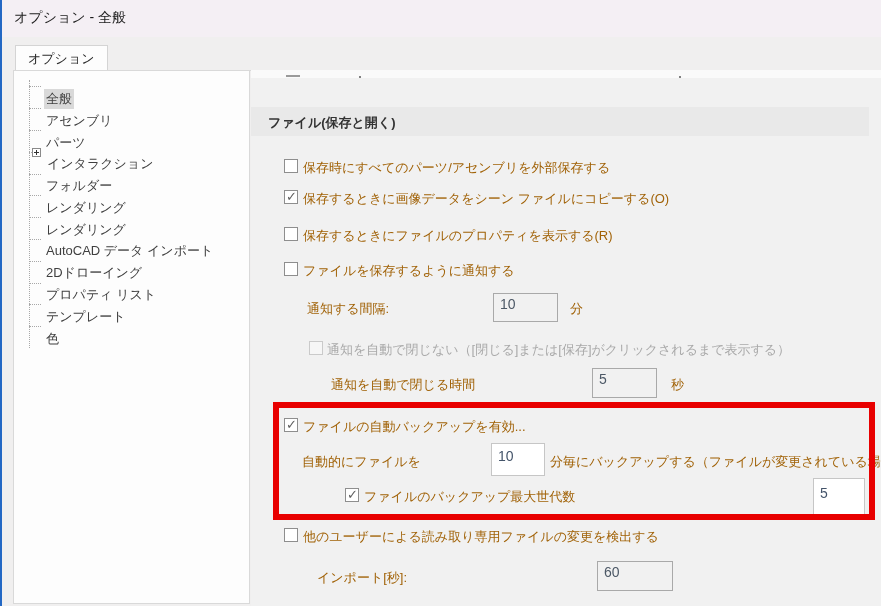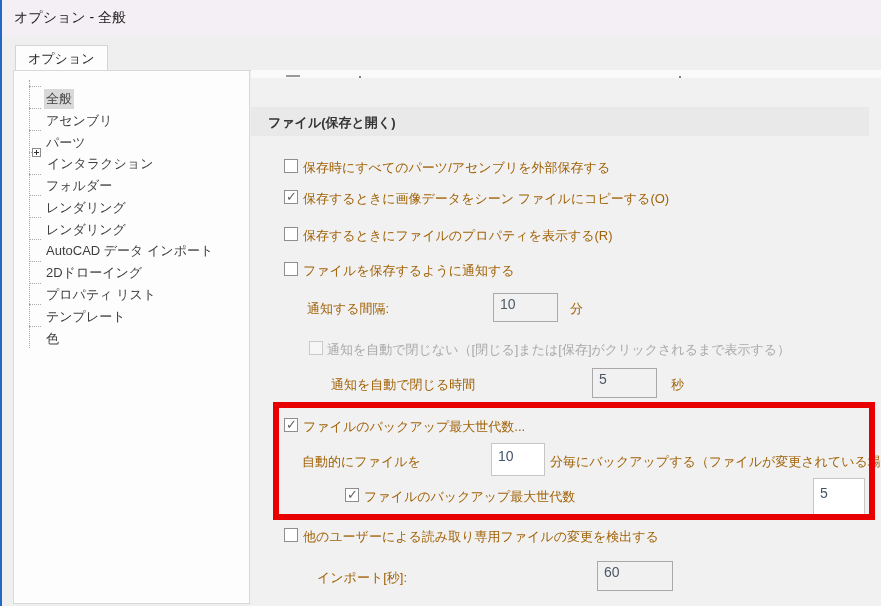--- a/index.html
+++ b/index.html
@@ -160,21 +160,21 @@
     <div class="lbl" style="left:319px; top:230px">分</div>
 
     <div class="cb disabled" style="left:58px; top:271px"></div>
     <div class="lbl disabled" style="left:76px; top:271px">通知を自動で閉じない（[閉じる]または[保存]がクリックされるまで表示する）</div>
 
     <div class="lbl" style="left:80px; top:306px">通知を自動で閉じる時間</div>
     <input class="num-input off" style="left: 341px; top: 298px; width: 65px; height: 30px;" value="5">
     <div class="lbl" style="left:420px; top:306px">秒</div>
 
     <div class="cb checked" style="left:33px; top:348px"></div>
-    <div class="lbl" style="left:52px; top:348px">ファイルのバックアップ最大世代数...</div>
+    <div class="lbl" style="left:52px; top:348px">ファイルの自動バックアップを有効...</div>
 
     <div class="lbl" style="left:51px; top:383px">自動的にファイルを</div>
     <input class="num-input on" style="left: 240px; top: 373px; width: 54px; height: 33px;" value="10">
     <div class="lbl" style="left:299px; top:383px">分毎にバックアップする（ファイルが変更されている場合）</div>
 
     <div class="cb checked" style="left:94px; top:418px"></div>
     <div class="lbl" style="left:113px; top:418px">ファイルのバックアップ最大世代数</div>
     <input class="num-input on" style="left: 562px; top: 408px; width: 52px; height: 37px;" value="5">
 
     <div class="red-box"></div>

